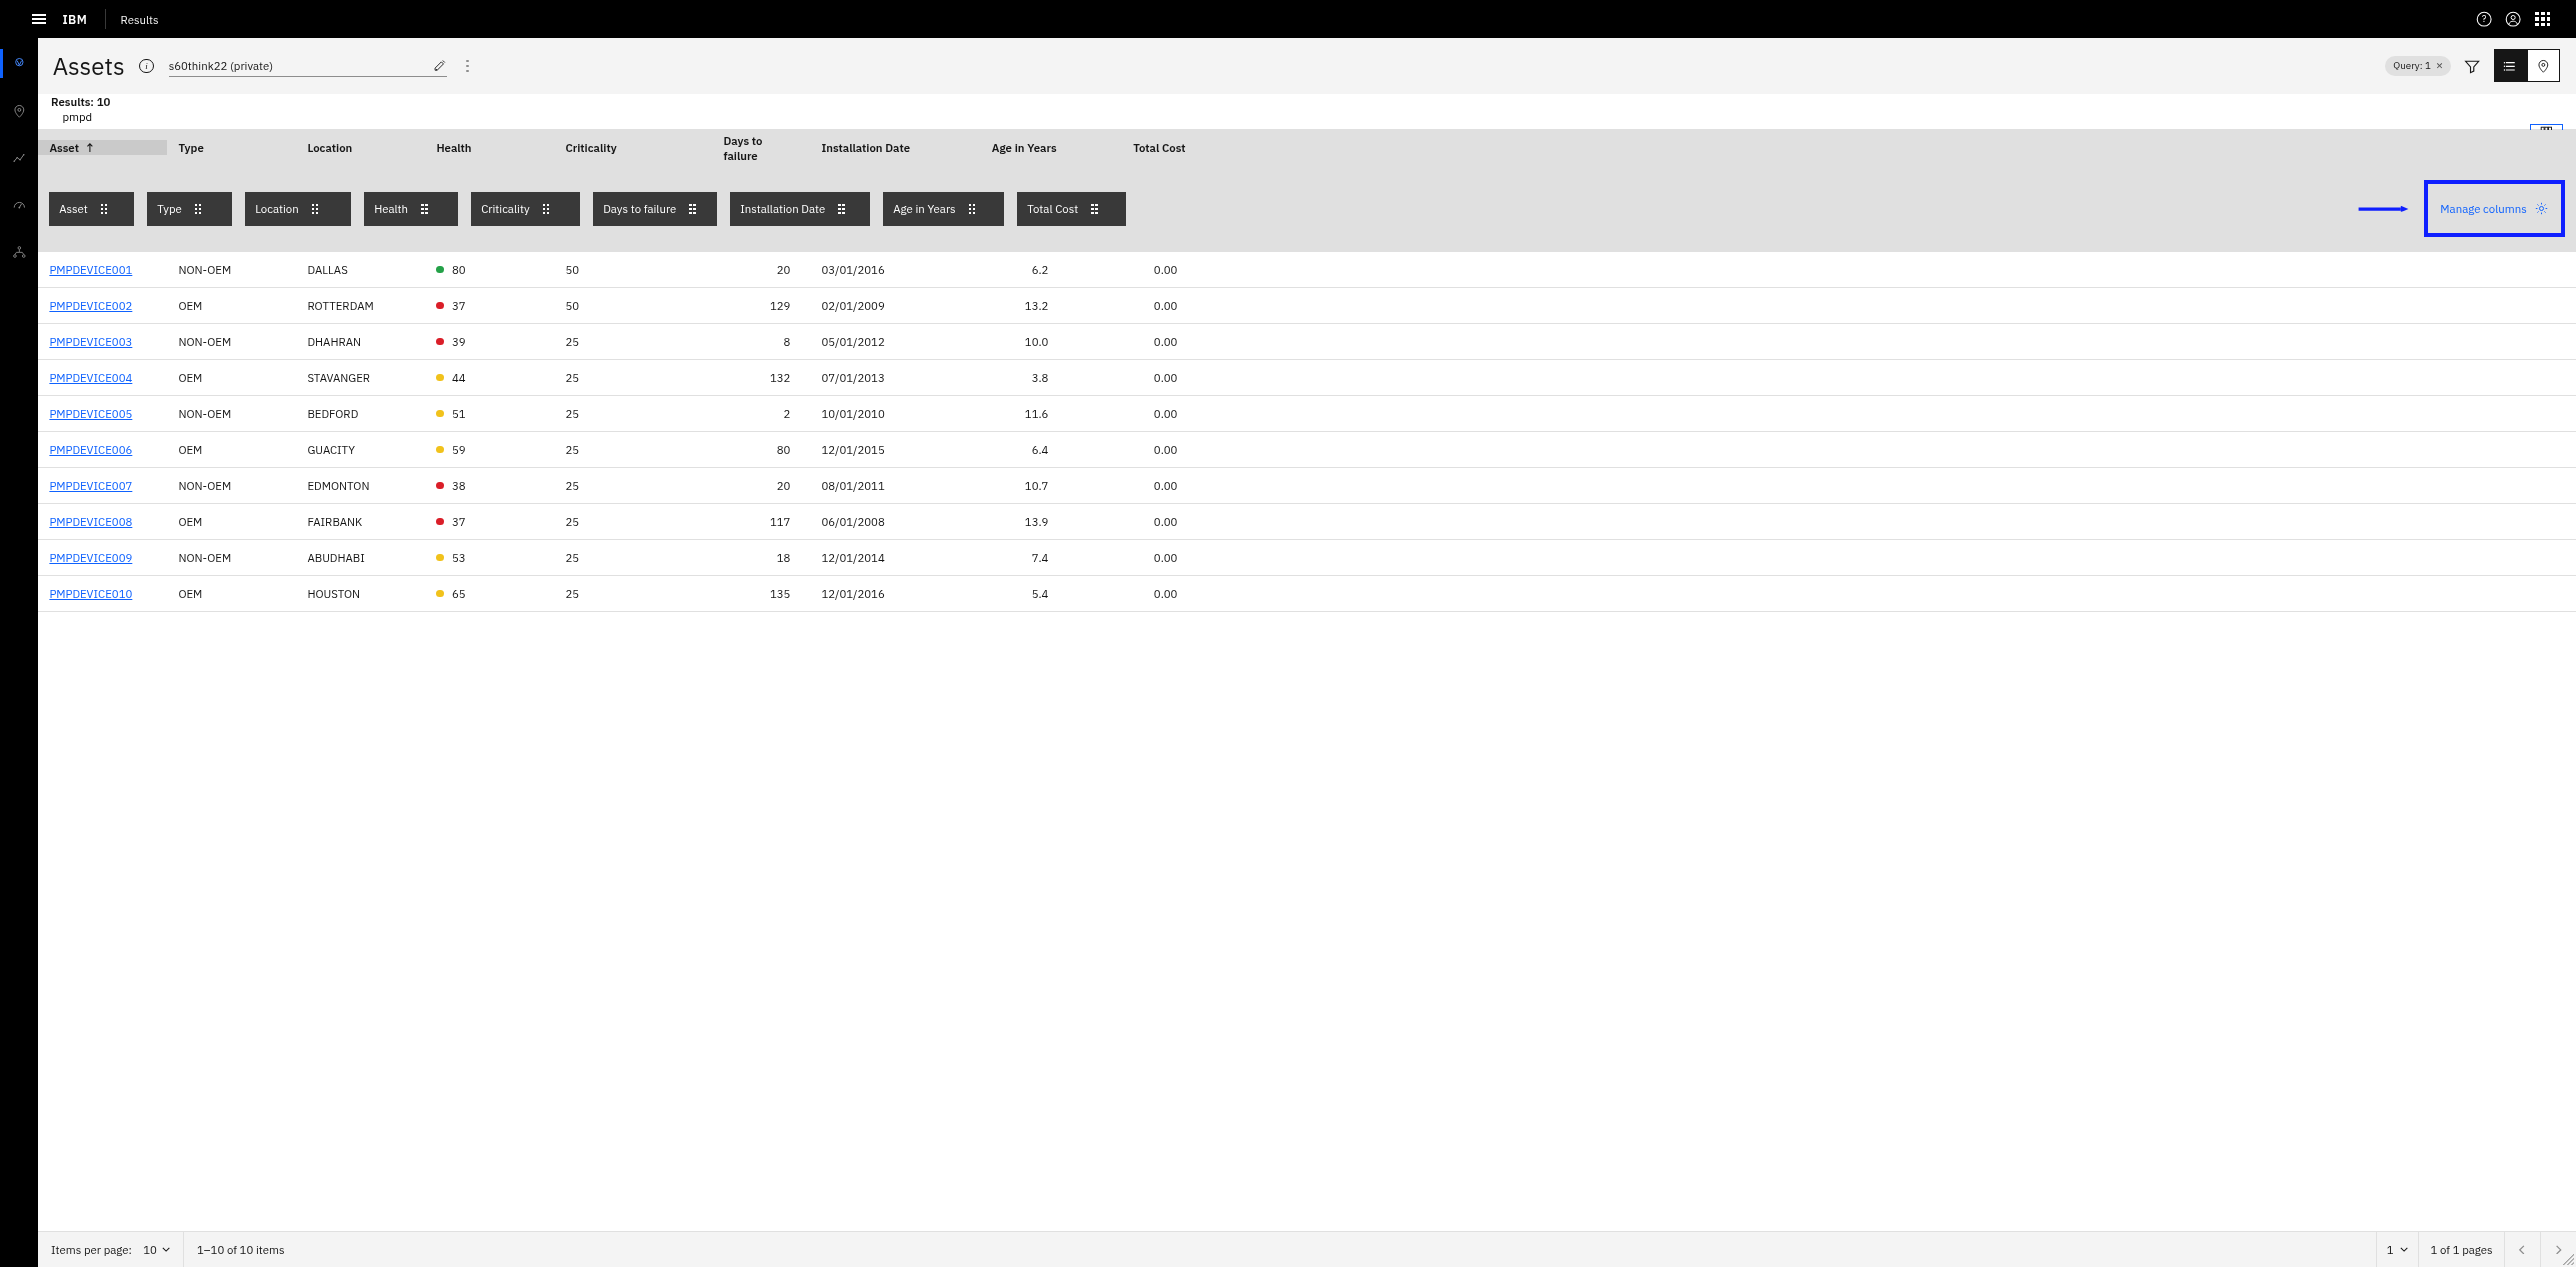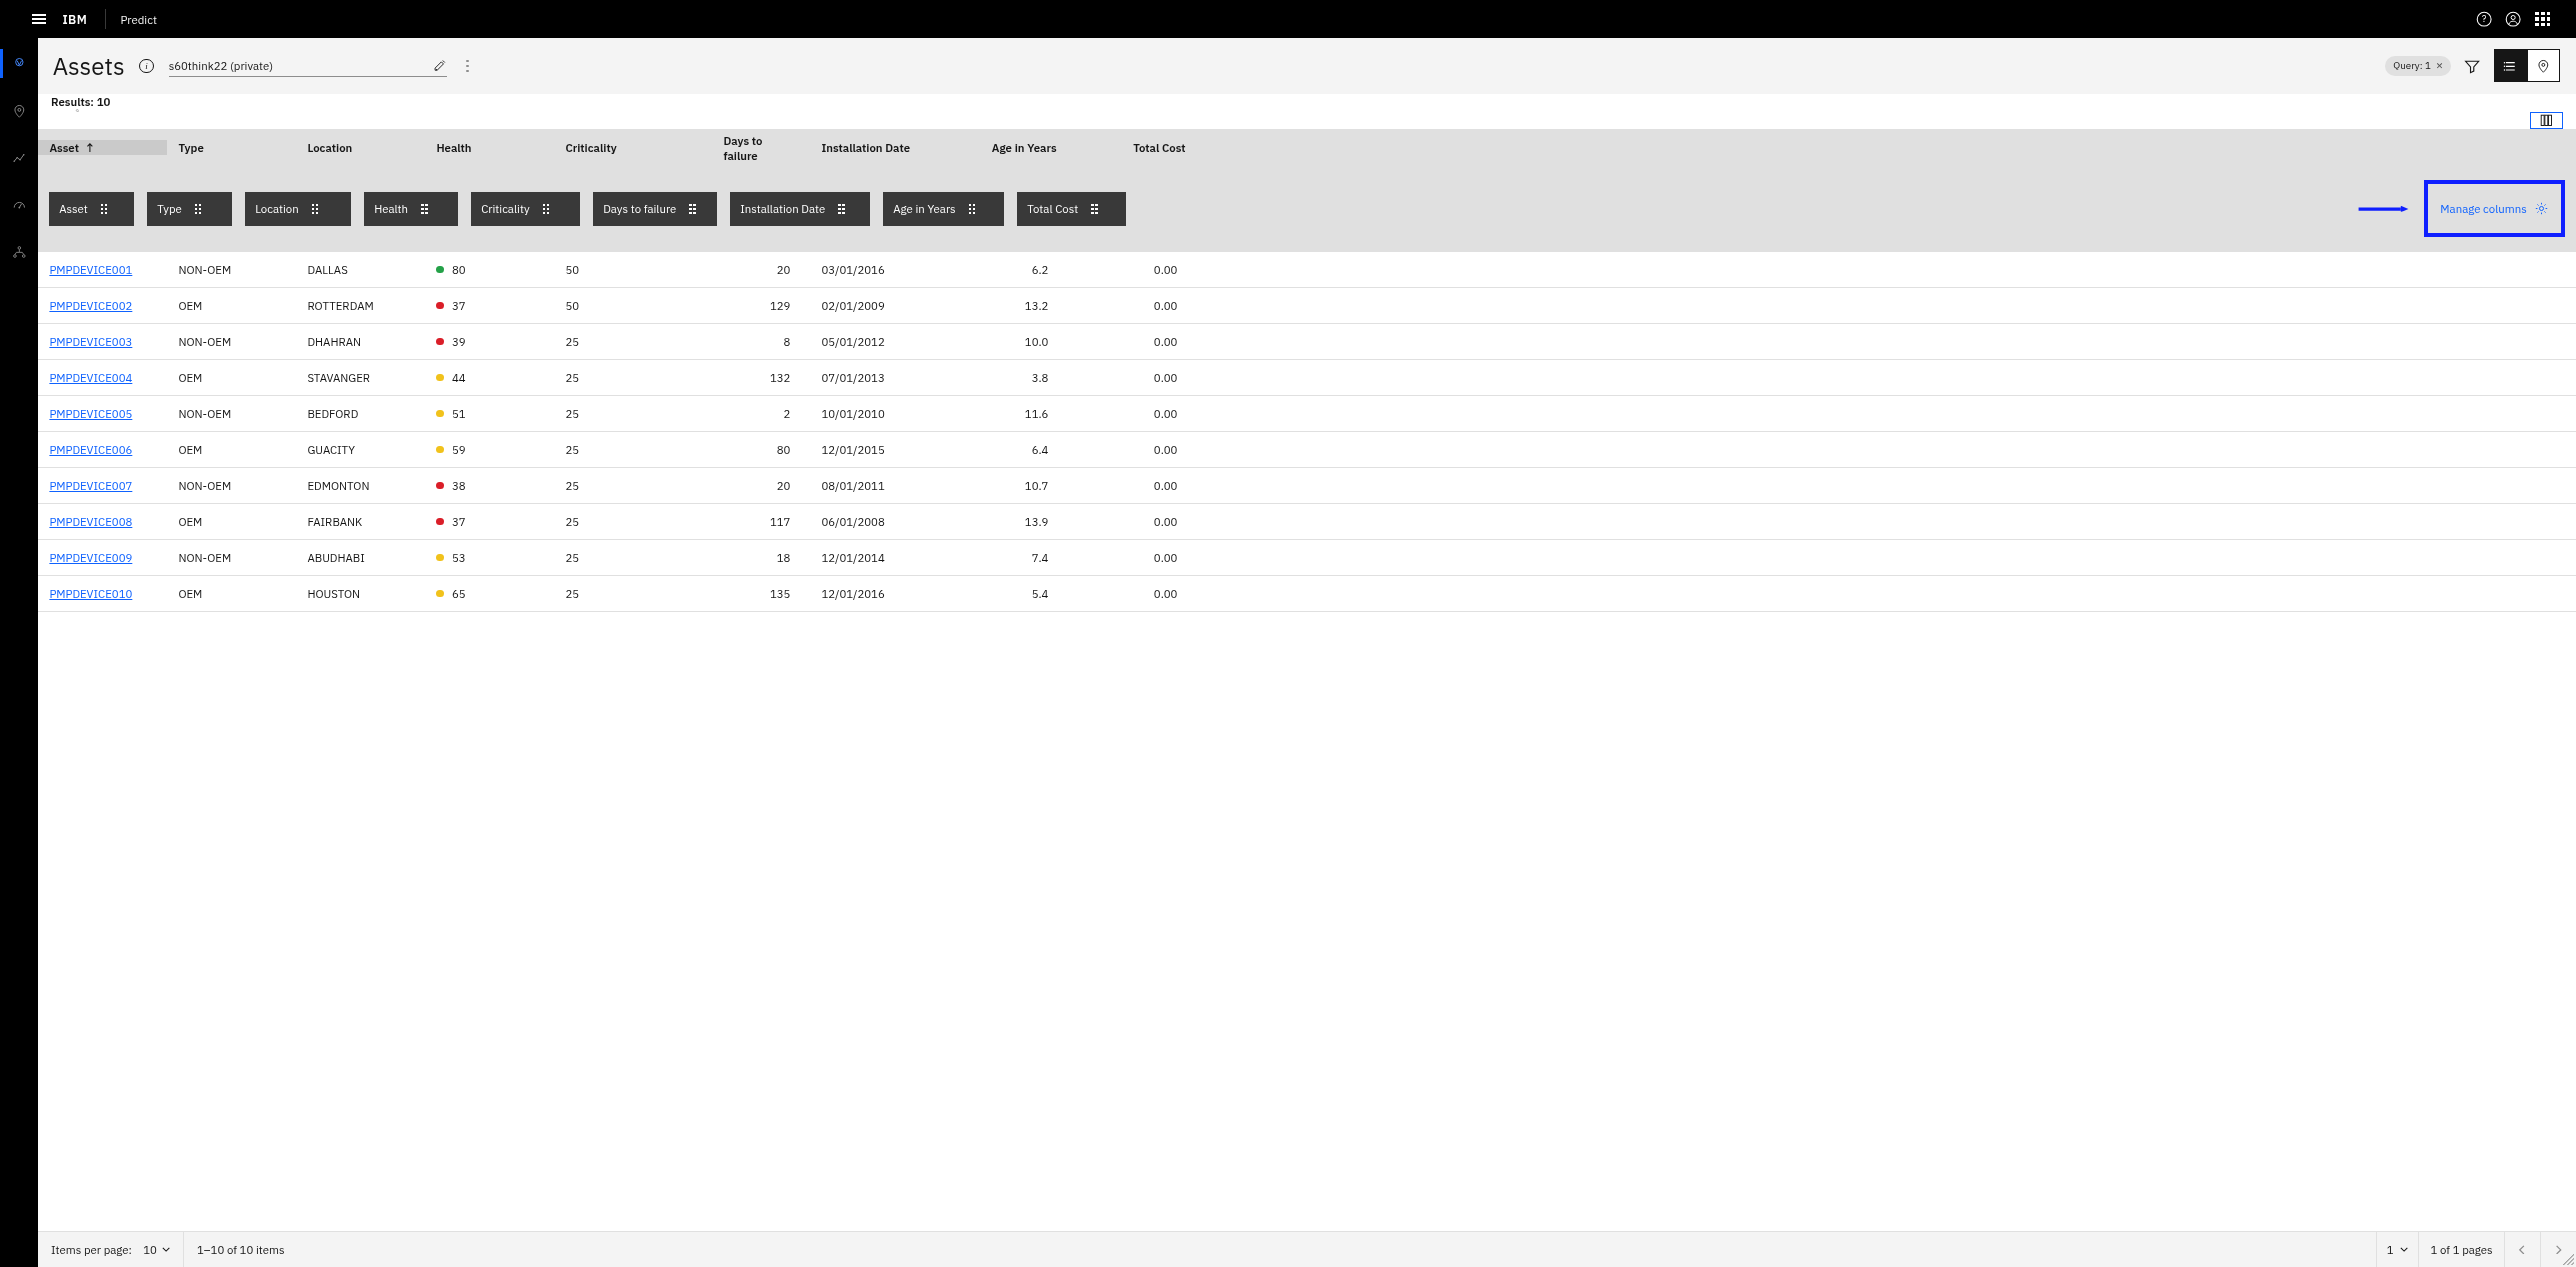--- a/index.html
+++ b/index.html
@@ -111,21 +111,21 @@
 <body>
 
 <div class="top-header">
   <div class="hamburger">
       <span></span>
       <span></span>
       <span></span>
     </div>
   <div class="brand">IBM</div>
   <div class="brand-divider"></div>
-  <div class="app-name">Predict</div>
+  <div class="app-name">Results</div>
   <div class="top-spacer"></div>
   <div class="header-icons">
     <div class="header-icon">
       <svg viewBox="0 0 20 20" fill="none">
           <circle cx="10" cy="10" r="8.5" stroke="#fff" stroke-width="1.3"></circle>
           <text x="10" y="14" text-anchor="middle" fill="#fff" font-size="11">?</text>
         </svg>
     </div>
     <div class="header-icon">
       <svg viewBox="0 0 20 20" fill="none">
@@ -234,20 +234,21 @@
         </div>
       </div>
     </div>
 
     <div class="results-bar">
       <div class="results-label">Results: 10</div>
       <svg class="search-ic" viewBox="0 0 16 16" fill="none">
           <circle cx="7" cy="7" r="5" stroke="#161616" stroke-width="1.3"></circle>
           <path d="M11 11l4 4" stroke="#161616" stroke-width="1.3"></path>
         </svg>
+      <input class="search-inp" value="pmpd" style="">
       <div class="col-toggle">
         <svg width="14.7" height="14.7" viewBox="0 0 20 20" fill="none">
             <rect x="3" y="3" width="4" height="14" stroke="#161616" stroke-width="1.3"></rect>
             <rect x="8" y="3" width="4" height="14" stroke="#161616" stroke-width="1.3"></rect>
             <rect x="13" y="3" width="4" height="14" stroke="#161616" stroke-width="1.3"></rect>
           </svg>
       </div>
     </div>
 
     <div class="table-wrap">

